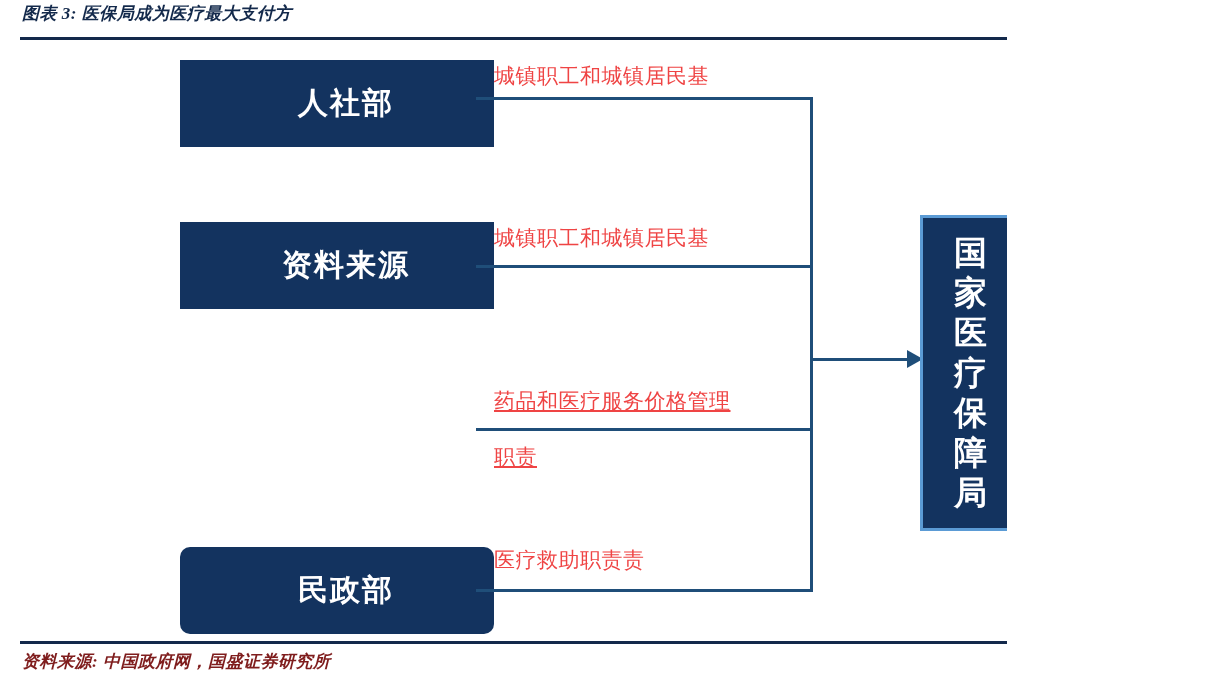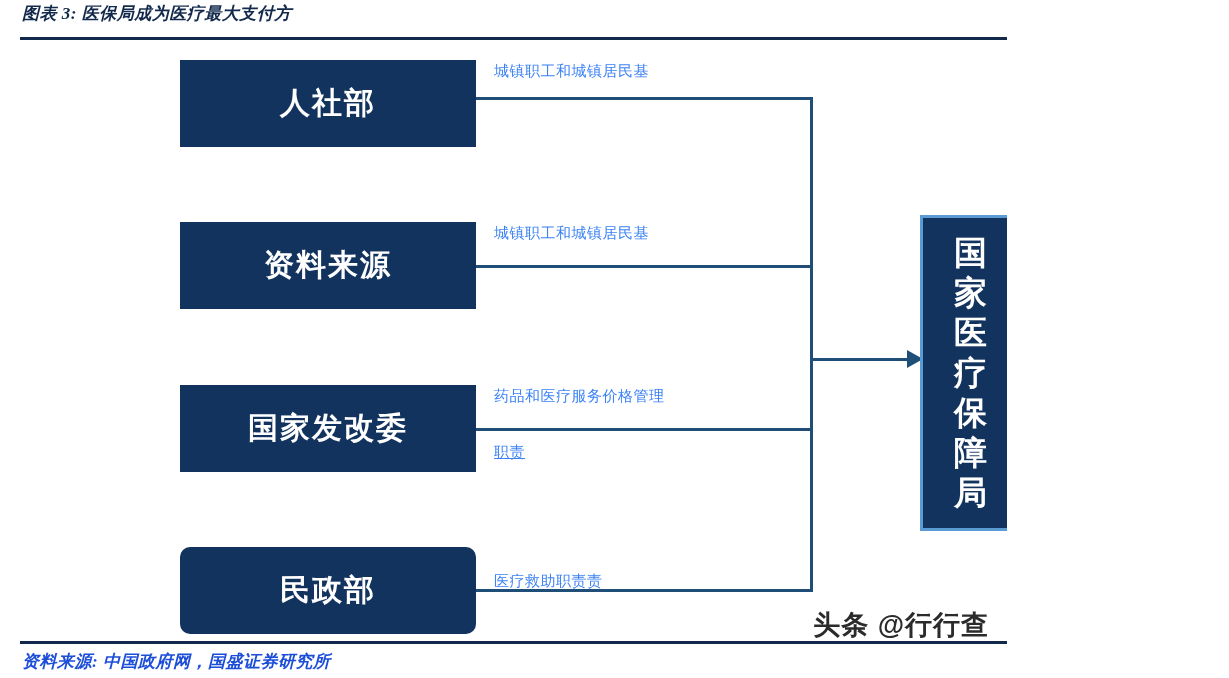--- a/index.html
+++ b/index.html
@@ -47,55 +47,56 @@
     background: #13294b;
   }
   .fig-source {
     position: absolute;
     left: 22px;
     top: 650px;
     font-family: "Liberation Serif", serif;
     font-style: italic;
     font-weight: bold;
     font-size: 17px;
-    color: #1d4ed8;
+    color: #7f1d1d;
     white-space: nowrap;
     letter-spacing: 0.5px;
   }
   
   .dept-box {
     position: absolute;
     background: #13335f;
     color: #ffffff;
     font-weight: bold;
     font-size: 30px;
     display: flex;
     align-items: center;
     justify-content: center;
     letter-spacing: 2px;
+    padding-left: 18px;
   }
   .b1 { left: 180px; top: 60px;  width: 296px; height: 87px; }
   .b2 { left: 180px; top: 222px; width: 296px; height: 87px; }
   .b3 { left: 180px; top: 385px; width: 296px; height: 87px; }
   .b4 { left: 180px; top: 547px; width: 296px; height: 87px; border-radius: 10px; }
 
   
   .duty {
     position: absolute;
-    font-size: 15px;
-    color: #3b82f6;
+    font-size: 21px;
+    color: #ef4444;
     white-space: nowrap;
     letter-spacing: 0.5px;
   }
   .d1a { left: 494px; top: 62px; }
   .d1b { left: 494px; top: 117px; }
   .d2  { left: 494px; top: 224px; }
-  .d3a { left: 494px; top: 387px; }
+  .d3a { left: 494px; top: 387px; text-decoration: underline; }
   .d3b { left: 494px; top: 443px; text-decoration: underline; }
-  .d4  { left: 494px; top: 572px; }
+  .d4  { left: 494px; top: 546px; }
 
   
   .line {
     position: absolute;
     background: #1f4e79;
   }
   .h1 { left: 476px; top: 97px;  width: 337px; height: 3px; }
   .h2 { left: 476px; top: 265px; width: 337px; height: 3px; }
   .h3 { left: 476px; top: 428px; width: 337px; height: 3px; }
   .h4 { left: 476px; top: 589px; width: 337px; height: 3px; }
@@ -152,23 +153,20 @@
 
   <div class="fig-title">图表 3: 医保局成为医疗最大支付方</div>
   <div class="rule-top"></div>
 
   <div class="dept-box b1">
     <span>人社部</span>
   </div>
   <div class="dept-box b2">
     <span>资料来源</span>
   </div>
-  <div class="dept-box b3">
-    <span>国家发改委</span>
-  </div>
   <div class="dept-box b4">
     <span>民政部</span>
   </div>
 
   <div class="duty d1a">城镇职工和城镇居民基</div>
   <div class="duty d2">城镇职工和城镇居民基</div>
   <div class="duty d3a">药品和医疗服务价格管理</div>
   <div class="duty d3b">职责</div>
   <div class="duty d4">医疗救助职责责</div>
 
@@ -183,18 +181,17 @@
   <div class="target-box">
     <span>国</span>
     <span>家</span>
     <span>医</span>
     <span>疗</span>
     <span>保</span>
     <span>障</span>
     <span>局</span>
   </div>
 
-  <div class="watermark">头条 @行行查</div>
 
   <div class="rule-bottom"></div>
   <div class="fig-source">资料来源: 中国政府网，国盛证券研究所</div>
 
 </div>
 
 </body></html>

